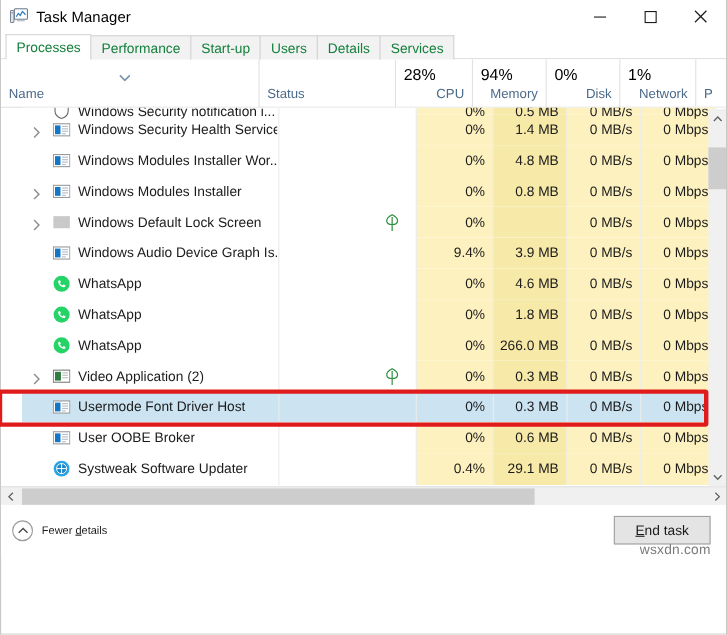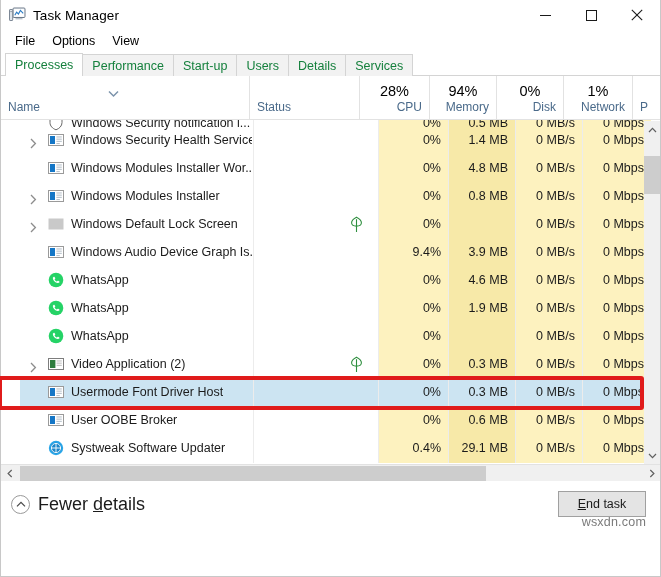--- a/index.html
+++ b/index.html
@@ -136,21 +136,21 @@
     flex-direction: column;
     justify-content: flex-end;
     padding-bottom: 5px;
   }
   .th.first { border-left: none; }
   .th .pct {
     font-size: 14.5px;
     color: #000000;
     line-height: 18px;
     padding: 0 7px;
-    text-align: center;
+    text-align: left;
   }
   .th .lbl {
     font-size: 12px;
     color: #4a6a8a;
     line-height: 15px;
     padding: 0 7px;
   }
   .th.num .lbl { text-align: right; }
   .sort-chevron {
     position: absolute;
@@ -300,21 +300,21 @@
     margin-left: 10px;
   }
   .fewer-circle {
     width: 19px; height: 19px;
     border: 1px solid #9a9a9a;
     border-radius: 50%;
     display: flex; align-items: center; justify-content: center;
     margin-right: 8px;
   }
   .fewer-label {
-    font-size: 18px;
+    font-size: 10px;
     color: #1b1b1b;
   }
   .fewer-label u { text-decoration: underline; }
   .endtask {
     position: absolute;
     right: 14px;
     width: 88px; height: 26px;
     background: #e4e4e4;
     border: 1px solid #a0a0a0;
     font-size: 12.5px;
@@ -359,25 +359,20 @@
       </button>
       <button class="win-btn close">
         <svg width="12" height="12" viewBox="0 0 12 12">
           <line x1="0.8" y1="0.8" x2="11.2" y2="11.2" stroke="#1a1a1a" stroke-width="1.1"></line>
           <line x1="11.2" y1="0.8" x2="0.8" y2="11.2" stroke="#1a1a1a" stroke-width="1.1"></line>
         </svg>
       </button>
     </div>
   </div>
 
-  <div class="menubar">
-    <div class="menu-item">File</div>
-    <div class="menu-item">Options</div>
-    <div class="menu-item">View</div>
-  </div>
 
   <div class="tabstrip">
     <div class="tab active">Processes</div>
     <div class="tab">Performance</div>
     <div class="tab">Start-up</div>
     <div class="tab">Users</div>
     <div class="tab">Details</div>
     <div class="tab">Services</div>
   </div>
 
@@ -386,21 +381,21 @@
     <div class="thead">
       <div class="th first" style="left:0;width:233px">
         <span class="sort-chevron" style="left:107px">
           <svg width="11" height="8" viewBox="0 0 11 8">
             <polyline points="1,1.5 5.5,6 10,1.5" fill="none" stroke="#7c93ab" stroke-width="1.5"></polyline>
           </svg>
         </span>
         <span class="lbl">Name</span>
       </div>
 
-      <div class="th" style="left:248px;width:125px">
+      <div class="th" style="left:234px;width:125px">
         <span class="lbl">Status</span>
       </div>
 
       <div class="th num" style="left:358px;width:70px">
         <span class="pct">28%</span>
         <span class="lbl">CPU</span>
       </div>
 
       <div class="th num" style="left:428px;width:67px">
         <span class="pct">94%</span>
@@ -600,21 +595,21 @@
               </svg></span>
             <span class="proc-icon"><svg width="16" height="16" viewBox="0 0 16 16">
                 <circle cx="8" cy="8" r="7.3" fill="#25d366"></circle>
                 <path d="M5.6 4.9c.3-.2.7-.2.9.1l.7 1c.2.3.1.6-.1.8l-.4.4c-.1.1-.1.3 0 .5.4.8 1.1 1.4 1.9 1.7.2.1.4 0 .5-.1l.4-.4c.2-.2.5-.3.8-.1l1 .6c.3.2.4.6.2.9-.4.6-1.1.9-1.8.8-1.3-.2-2.5-.8-3.4-1.8C5.4 8.3 4.9 7.2 4.8 6c-.1-.5.3-.9.8-1.1z" fill="#ffffff"></path>
                 <path d="M3.2 12.8l.9-2.4 1.4.8z" fill="#25d366"></path>
               </svg></span>
             <span class="proc-name">WhatsApp</span>
           </div>
           <div class="statuscell"></div>
           <div class="numcell c-cpu">0%</div>
-          <div class="numcell c-mem">1.9 MB</div>
+          <div class="numcell c-mem">1.8 MB</div>
           <div class="numcell c-disk">0 MB/s</div>
           <div class="numcell c-net">0 Mbps</div>
         </div>
         <div class="row">
           <div class="cell-bg" style="left: 358px; width: 70px; background: rgb(253, 242, 191);"></div>
           <div class="cell-bg" style="left: 428px; width: 67px; background: rgb(247, 233, 168);"></div>
           <div class="cell-bg" style="left: 495px; width: 67px; background: rgb(253, 242, 191);"></div>
           <div class="cell-bg" style="left: 562px; width: 69px; background: rgb(253, 242, 191);"></div>
           <div class="namecell">
             <span class="expander empty"><svg width="9" height="11" viewBox="0 0 9 11">
@@ -622,20 +617,21 @@
               </svg></span>
             <span class="proc-icon"><svg width="16" height="16" viewBox="0 0 16 16">
                 <circle cx="8" cy="8" r="7.3" fill="#25d366"></circle>
                 <path d="M5.6 4.9c.3-.2.7-.2.9.1l.7 1c.2.3.1.6-.1.8l-.4.4c-.1.1-.1.3 0 .5.4.8 1.1 1.4 1.9 1.7.2.1.4 0 .5-.1l.4-.4c.2-.2.5-.3.8-.1l1 .6c.3.2.4.6.2.9-.4.6-1.1.9-1.8.8-1.3-.2-2.5-.8-3.4-1.8C5.4 8.3 4.9 7.2 4.8 6c-.1-.5.3-.9.8-1.1z" fill="#ffffff"></path>
                 <path d="M3.2 12.8l.9-2.4 1.4.8z" fill="#25d366"></path>
               </svg></span>
             <span class="proc-name">WhatsApp</span>
           </div>
           <div class="statuscell"></div>
           <div class="numcell c-cpu">0%</div>
+          <div class="numcell c-mem">266.0 MB</div>
           <div class="numcell c-disk">0 MB/s</div>
           <div class="numcell c-net">0 Mbps</div>
         </div>
         <div class="row">
           <div class="cell-bg" style="left: 358px; width: 70px; background: rgb(253, 242, 191);"></div>
           <div class="cell-bg" style="left: 428px; width: 67px; background: rgb(247, 233, 168);"></div>
           <div class="cell-bg" style="left: 495px; width: 67px; background: rgb(253, 242, 191);"></div>
           <div class="cell-bg" style="left: 562px; width: 69px; background: rgb(253, 242, 191);"></div>
           <div class="namecell">
             <span class="expander"><svg width="9" height="11" viewBox="0 0 9 11">

